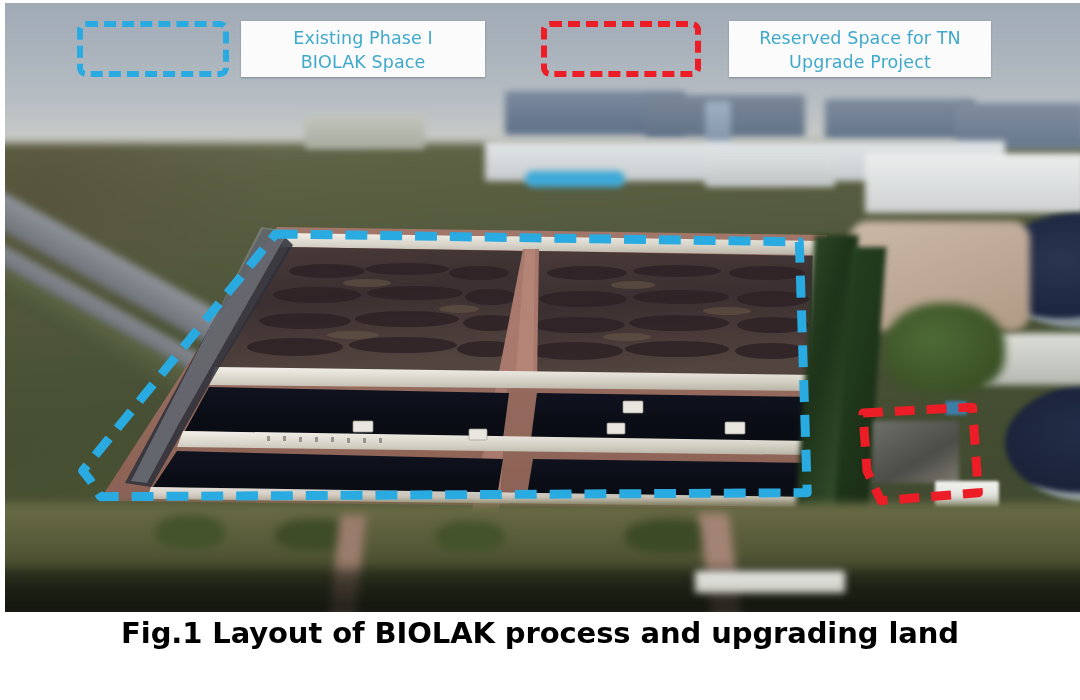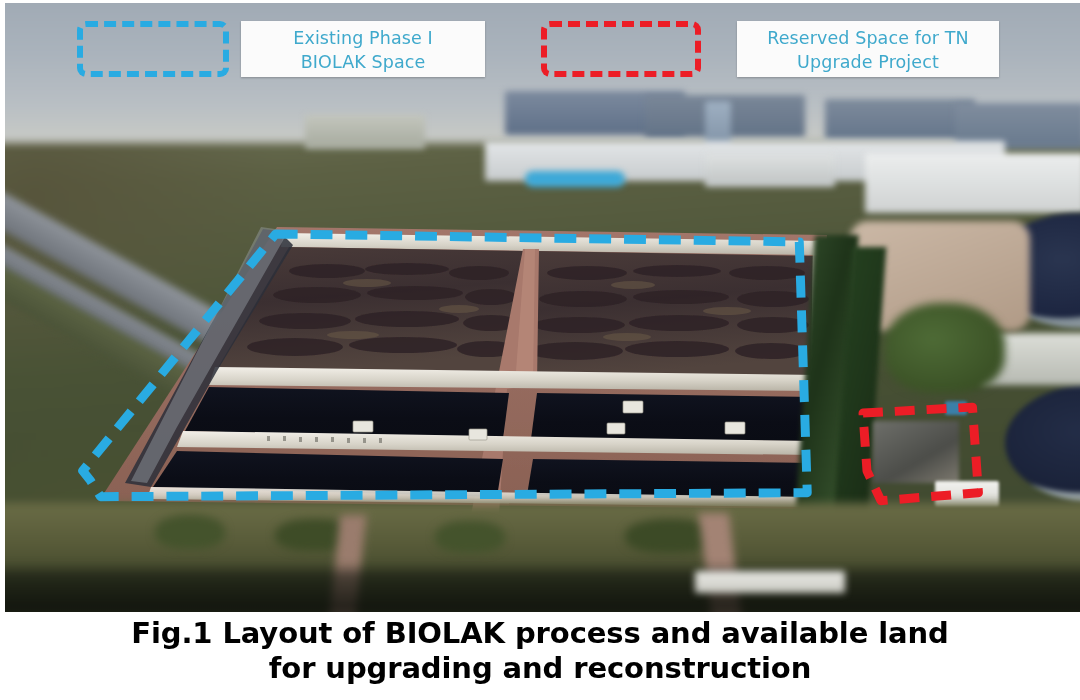--- a/index.html
+++ b/index.html
@@ -263,27 +263,26 @@
       <div class="legend" style="left:72px;top:18px;">
         <div class="swatch blue" style="width:152px;height:56px;"></div>
         <div class="lbl" style="width:244px;height:56px;margin-left:12px;">
           <span>Existing Phase I</span><br>
           <span>BIOLAK Space</span>
         </div>
       </div>
 
       <div class="legend" style="left:536px;top:18px;">
         <div class="swatch red" style="width:160px;height:56px;"></div>
-        <div class="lbl" style="width:262px;height:56px;margin-left:36px;">
+        <div class="lbl" style="width:262px;height:56px;margin-left:28px;">
           <span>Reserved Space for TN</span><br>
           <span>Upgrade Project</span>
         </div>
       </div>
 
     </div>
   </div>
 
   <div class="caption">
-    <span class="ln">Fig.1 Layout of BIOLAK process and available land</span>
-    <span class="ln">for upgrading and reconstruction</span>
+    <span class="ln">Fig.1 Layout of BIOLAK process and upgrading land</span>
   </div>
 
 </div>
 
 </body></html>

